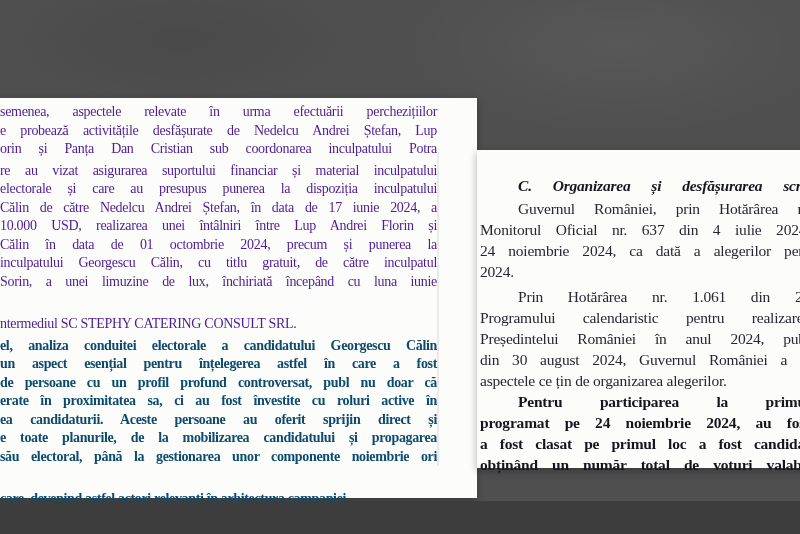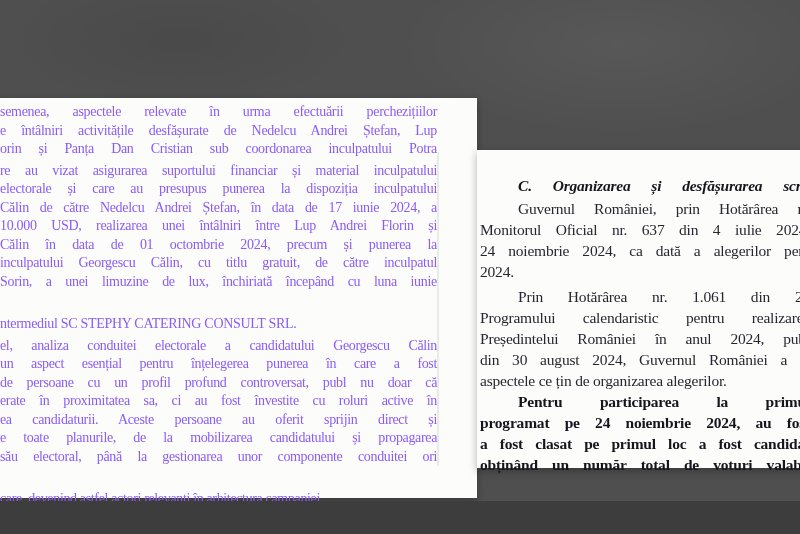--- a/index.html
+++ b/index.html
@@ -29,31 +29,31 @@
     background: #fcfcfb;
     box-shadow: 0 3px 7px rgba(0,0,0,0.3);
     box-sizing: border-box;
     padding: 5px 40px 0 6px;
   }
   #left-page .col { width: 437px; }
   #left-page .ln {
     font-size: 14px;
     line-height: 18.5px;
     letter-spacing: -0.3px;
-    color: #8b5cf6;
+    color: #4c1d95;
     white-space: nowrap;
     overflow: visible;
     text-align: justify;
     text-align-last: justify;
     white-space: normal;
     height: 18.5px;
   }
   #left-page .ln.endln { text-align-last: left; margin-top: 24px; }
   #left-page .ln.pgap { margin-top: 3px; }
-  #left-page .ln.b { font-weight: normal; color: #8b5cf6; letter-spacing: -0.35px; }
+  #left-page .ln.b { font-weight: bold; color: #0c4a6e; letter-spacing: -0.35px; }
   
   #page-seam {
     position: absolute;
     left: 437px; top: 152px;
     width: 2px; height: 314px;
     background: rgba(0,0,0,0.07);
   }
   
   #right-page {
     position: absolute;
@@ -90,37 +90,37 @@
   }
 </style>
 </head>
 <body>
 
 <div id="screen">
 
   <div id="left-page">
     <div class="col">
       <div class="ln">semenea, aspectele relevate în urma efectuării perchezițiilor</div>
-      <div class="ln">e întâlniri activitățile desfășurate de Nedelcu Andrei Ștefan, Lup</div>
+      <div class="ln">e probează activitățile desfășurate de Nedelcu Andrei Ștefan, Lup</div>
       <div class="ln">orin și Panța Dan Cristian sub coordonarea inculpatului Potra</div>
       <div class="ln pgap">re au vizat asigurarea suportului financiar și material inculpatului</div>
       <div class="ln">electorale și care au presupus punerea la dispoziția inculpatului</div>
       <div class="ln">Călin de către Nedelcu Andrei Ștefan, în data de 17 iunie 2024, a</div>
       <div class="ln">10.000 USD, realizarea unei întâlniri între Lup Andrei Florin și</div>
       <div class="ln">Călin în data de 01 octombrie 2024, precum și punerea la</div>
       <div class="ln">inculpatului Georgescu Călin, cu titlu gratuit, de către inculpatul</div>
       <div class="ln">Sorin, a unei limuzine de lux, închiriată începând cu luna iunie</div>
       <div class="ln endln">ntermediul SC STEPHY CATERING CONSULT SRL.</div>
       <div class="ln b pgap">el, analiza conduitei electorale a candidatului Georgescu Călin</div>
-      <div class="ln b">un aspect esențial pentru înțelegerea punerea în care a fost</div>
+      <div class="ln b">un aspect esențial pentru înțelegerea astfel în care a fost</div>
       <div class="ln b">de persoane cu un profil profund controversat, publ nu doar că</div>
       <div class="ln b">erate în proximitatea sa, ci au fost învestite cu roluri active în</div>
       <div class="ln b">ea candidaturii. Aceste persoane au oferit sprijin direct și</div>
       <div class="ln b">e toate planurile, de la mobilizarea candidatului și propagarea</div>
-      <div class="ln b">său electoral, până la gestionarea unor componente conduitei ori</div>
+      <div class="ln b">său electoral, până la gestionarea unor componente noiembrie ori</div>
       <div class="ln b endln">care, devenind astfel actori relevanți în arhitectura campaniei.</div>
     </div>
   </div>
 
   <div id="page-seam"></div>
 
   <div id="right-page">
     <div class="col">
       <div class="rln hd stretch ind">C.  Organizarea și desfășurarea scru</div>
       <div class="rln stretch ind">Guvernul României, prin Hotărârea nr</div>

